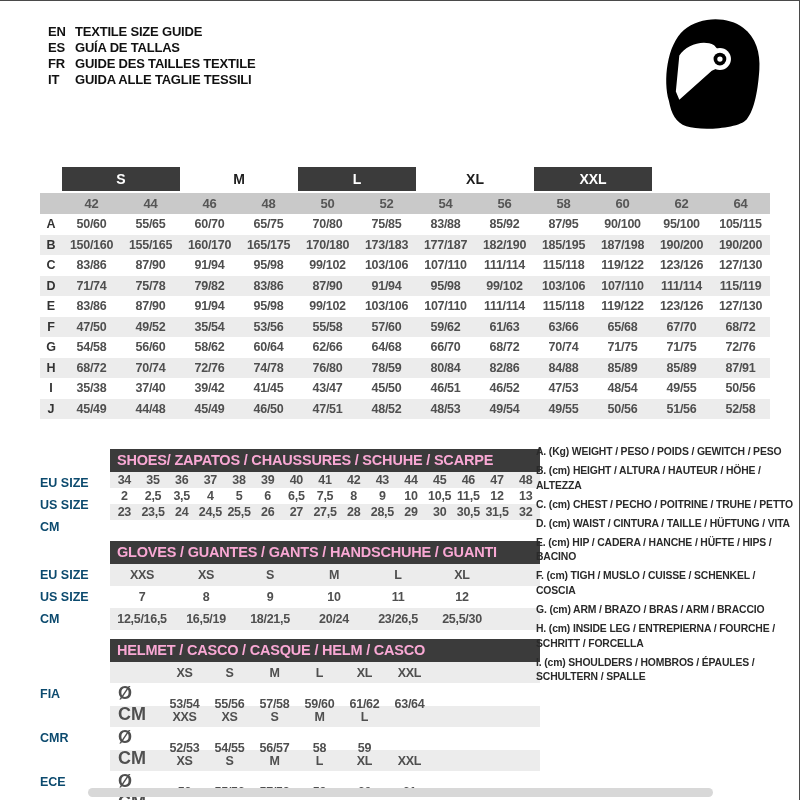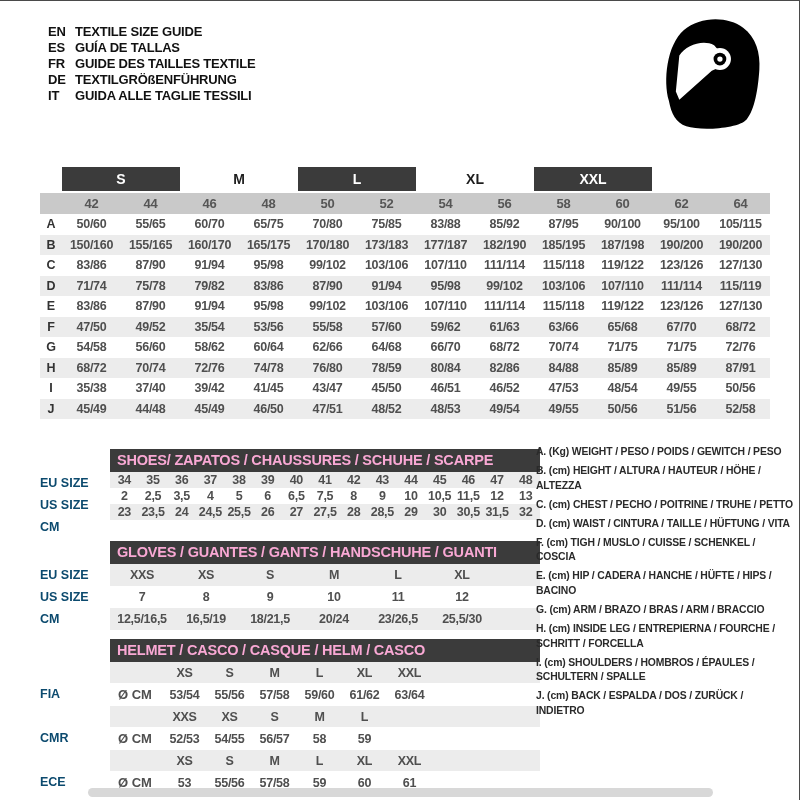--- a/index.html
+++ b/index.html
@@ -39,21 +39,21 @@
   .srow{display:grid;align-items:center;}
   .srow.gray{background:var(--stripe,#ececec);}
   .shoes .srow{grid-template-columns:repeat(15,1fr);height:16px;}
   .shoes .lblcol{padding-top:23px;}
   .shoes .rlabel{height:22px;}
   .gloves .srow{grid-template-columns:repeat(6,64px);height:22px;}
   .gloves .lblcol{padding-top:23px;}
   .gloves .rlabel{height:22px;}
   .helmet .srow.sizes{grid-template-columns:52px repeat(6,45px);height:21px;}
   .helmet .srow.vals{grid-template-columns:52px repeat(6,45px);height:23px;}
-  .helmet .unit{font-size:13px;font-weight:700;color:#4f4f4f;padding-left:8px;}
+  .helmet .unit{font-size:18px;font-weight:700;color:#4f4f4f;padding-left:8px;}
   .helmet .lblcol{padding-top:43px;}
   .helmet .rlabel{height:23px;margin-bottom:21px;}
 
   
   .legend{position:absolute;left:536px;top:444px;width:258px;list-style:none;margin:0;padding:0;}
   .legend li{font-size:10.4px;font-weight:700;color:#2a2a2a;line-height:14.5px;
              margin-bottom:4.6px;letter-spacing:-0.15px;}
 
   .bottom-bar{position:absolute;left:88px;top:787px;width:625px;height:9px;
               background:var(--bar,#d8d8d8);border-radius:5px;}
@@ -73,24 +73,20 @@
       <li>
         <span class="lang-code">ES</span>
         <span class="lang-title">GUÍA DE TALLAS</span>
       </li>
 
       <li>
         <span class="lang-code">FR</span>
         <span class="lang-title">GUIDE DES TAILLES TEXTILE</span>
       </li>
 
-      <li>
-        <span class="lang-code">DE</span>
-        <span class="lang-title">TEXTILGRÖßENFÜHRUNG</span>
-      </li>
 
       <li>
         <span class="lang-code">IT</span>
         <span class="lang-title">GUIDA ALLE TAGLIE TESSILI</span>
       </li>
     </ul>
 
   <div class="helmet-ic">
     <svg viewBox="0 0 100 100" width="116" height="116" aria-hidden="true">
       <path fill="#000" d="M31,13 C45,1 69,1 82,11 C93,19 97,33 96,47 C95,63 92,82 85,90 C78,98 46,100 33,96 C24,93 20,85 18,74 C13,57 16,26 31,13 Z"></path>
@@ -615,28 +611,27 @@
   <ul class="legend">
 
       <li>A. (Kg) WEIGHT / PESO / POIDS / GEWITCH / PESO</li>
 
       <li>B. (cm) HEIGHT / ALTURA / HAUTEUR / HÖHE / ALTEZZA</li>
 
       <li>C. (cm) CHEST / PECHO / POITRINE / TRUHE / PETTO</li>
 
       <li>D. (cm) WAIST / CINTURA / TAILLE / HÜFTUNG / VITA</li>
 
+      <li>E. (cm) HIP / CADERA / HANCHE / HÜFTE / HIPS / BACINO</li>
+
       <li>F. (cm) TIGH / MUSLO / CUISSE / SCHENKEL / COSCIA</li>
 
-      <li>E. (cm) HIP / CADERA / HANCHE / HÜFTE / HIPS / BACINO</li>
-
       <li>G. (cm) ARM / BRAZO / BRAS / ARM / BRACCIO</li>
 
       <li>H. (cm) INSIDE LEG / ENTREPIERNA / FOURCHE / SCHRITT / FORCELLA</li>
 
       <li>I. (cm) SHOULDERS / HOMBROS / ÉPAULES / SCHULTERN / SPALLE</li>
 
-      <li>J. (cm) BACK / ESPALDA / DOS / ZURÜCK / INDIETRO</li>
     </ul>
 
   <div class="bottom-bar"></div>
 
 </div>
 
 </body></html>

